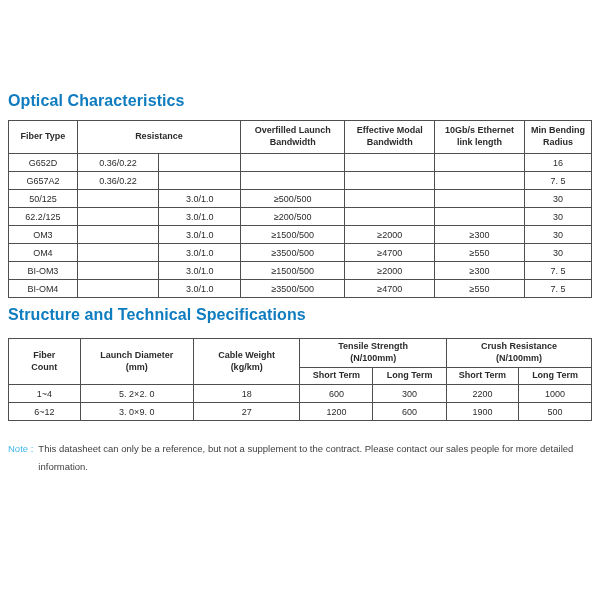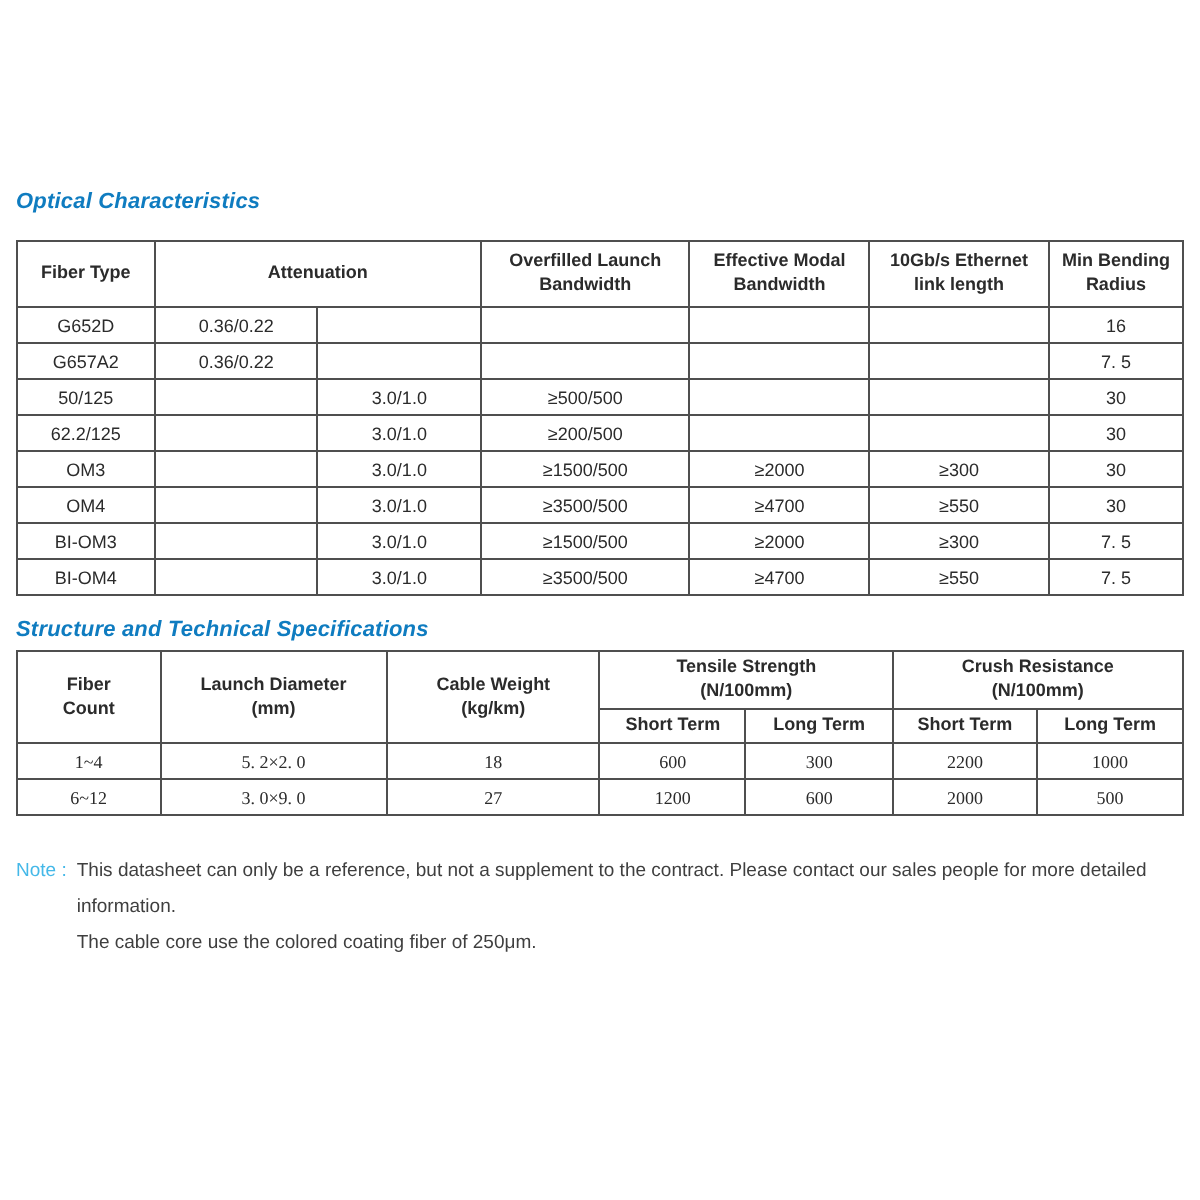--- a/index.html
+++ b/index.html
@@ -15,29 +15,28 @@
     color: #2b2b2b;
   }
   .page {
     box-sizing: border-box;
     width: 600px;
     height: 600px;
     padding: 94px 8px 0 8px;
   }
   .section-title {
     margin: 0;
-    font-size: 11px;
+    font-size: 16px;
     line-height: 14px;
     font-weight: bold;
     color: #0f7cc0;
     letter-spacing: 0.1px;
-    font-style: italic;
   }
   .title-optical { margin-bottom: 12px; }
-  .title-structure { margin-top: 10px; margin-bottom: 3px; }
+  .title-structure { margin-top: 10px; margin-bottom: 16px; }
 
   table.spec {
     border-collapse: collapse;
     table-layout: fixed;
     width: 584px;
   }
   table.spec th, table.spec td {
     border: 1px solid #4f4f4f;
     text-align: center;
     vertical-align: middle;
@@ -51,21 +50,21 @@
     line-height: 1.3;
   }
   table.spec td { font-weight: normal; }
 
   tr.h-main th { height: 30px; }
   tr.h-sub th { height: 15px; }
   tr.data-row td { height: 15px; }
 
   tr.h-group th { height: 26px; margin-top: 23px; }
   tr.h-terms th { height: 14px; }
-  table.structure tr.data-row td { height: 15px; font-family: Liberation Serif, serif; }
+  table.structure tr.data-row td { height: 15px; }
 
   .note {
     display: flex;
     margin-top: 19px;
     font-size: 9.5px;
     line-height: 18px;
     color: #3f3f3f;
   }
   .note-label {
     color: #44b8e8;
@@ -86,21 +85,21 @@
         <col style="width:14.0%">
         <col style="width:14.0%">
       <col style="width:17.9%">
         <col style="width:15.4%">
         <col style="width:15.4%">
         <col style="width:11.5%">
     </colgroup>
     <thead>
       <tr class="h-main">
         <th>Fiber Type</th>
-        <th colspan="2">Attenuation</th>
+        <th colspan="2">Resistance</th>
         <th>Overfilled Launch
 Bandwidth</th>
         <th>Effective Modal
 Bandwidth</th>
         <th>10Gb/s Ethernet
 link length</th>
         <th>Min Bending
 Radius</th>
       </tr>
     </thead>
@@ -221,27 +220,26 @@
         <td>300</td>
         <td>2200</td>
         <td>1000</td>
       </tr>
       <tr class="data-row">
         <td>6~12</td>
         <td>3. 0×9. 0</td>
         <td>27</td>
         <td>1200</td>
         <td>600</td>
-        <td>2000</td>
+        <td>1900</td>
         <td>500</td>
       </tr>
     </tbody>
   </table>
 
   <div class="note">
     <span class="note-label">Note :</span>
     <div class="note-lines">
       <div>This datasheet can only be a reference, but not a supplement to the contract. Please contact our sales people for more detailed information.</div>
-      <div>The cable core use the colored coating fiber of 250μm.</div>
     </div>
   </div>
 
 </div>
 
 </body></html>

